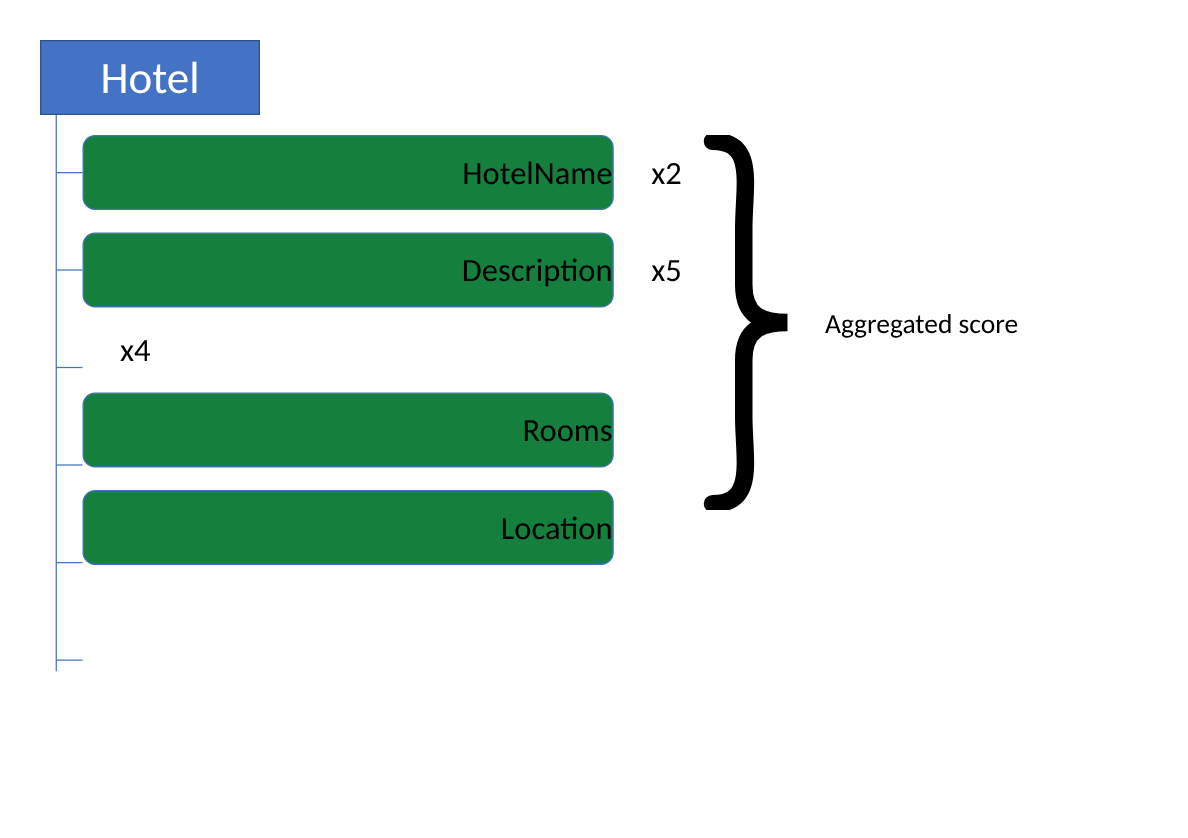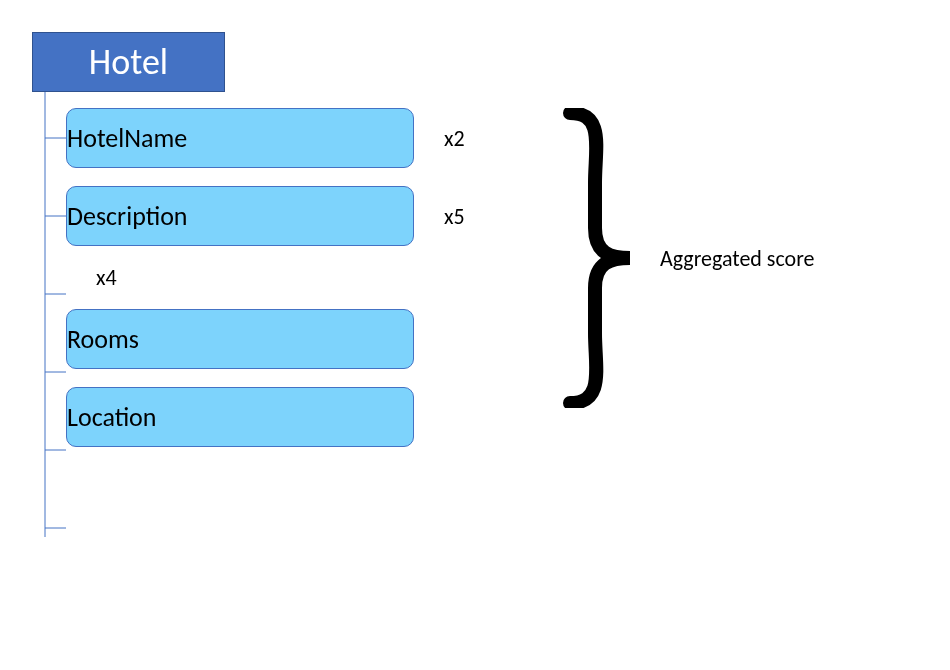--- a/index.html
+++ b/index.html
@@ -11,21 +11,21 @@
       font-family: 'Segoe UI', Calibri, Arial, sans-serif;
       background: #ffffff;
       width: 950px;
       height: 670px;
       position: relative;
     }
     .root-node {
       position: absolute;
       left: 32px;
       top: 32px;
-      width: 193px;
+      width: 176px;
       height: 60px;
       background: #4472C4;
       color: #ffffff;
       font-size: 36px;
       display: flex;
       align-items: center;
       justify-content: center;
       border: 1px solid #2F528F;
     }
     .child-container {
@@ -33,34 +33,34 @@
       left: 66px;
       top: 108px;
     }
     .child-row {
       display: flex;
       align-items: center;
       margin-bottom: 18px;
       position: relative;
     }
     .child-node {
-      width: 348px;
+      width: 425px;
       height: 60px;
-      background: #7dd3fc;
+      background: #15803d;
       border: 1px solid #4472C4;
       border-radius: 10px;
       display: flex;
       align-items: center;
-      justify-content: flex-start;
+      justify-content: flex-end;
       font-size: 26px;
       color: #000000;
     }
     .multiplier {
       margin-left: 30px;
-      font-size: 22px;
+      font-size: 26px;
       color: #000000;
       width: 40px;
     }
     .tree-lines {
       position: absolute;
       left: 44px;
       top: 92px;
       width: 24px;
       height: 490px;
       pointer-events: none;

